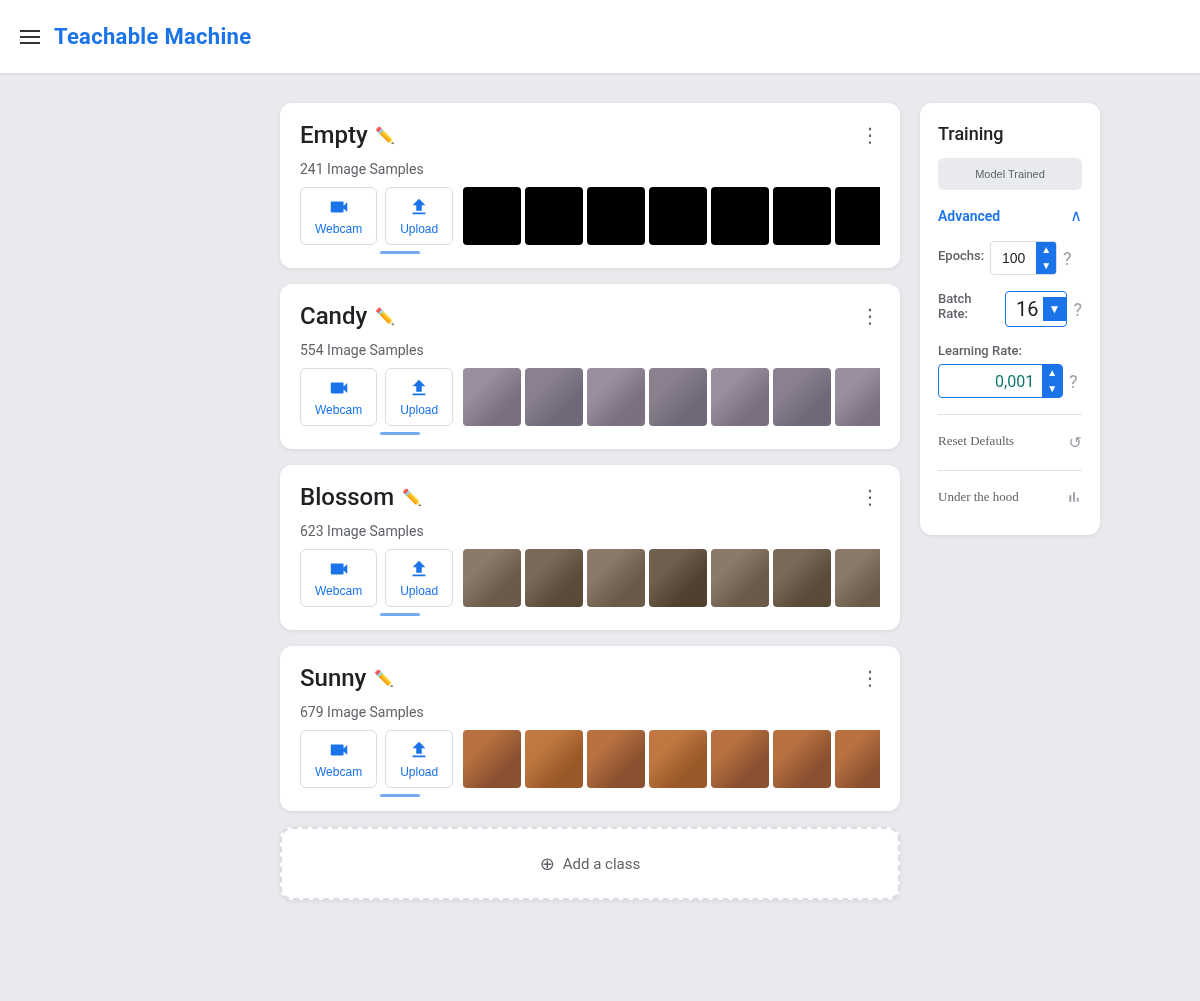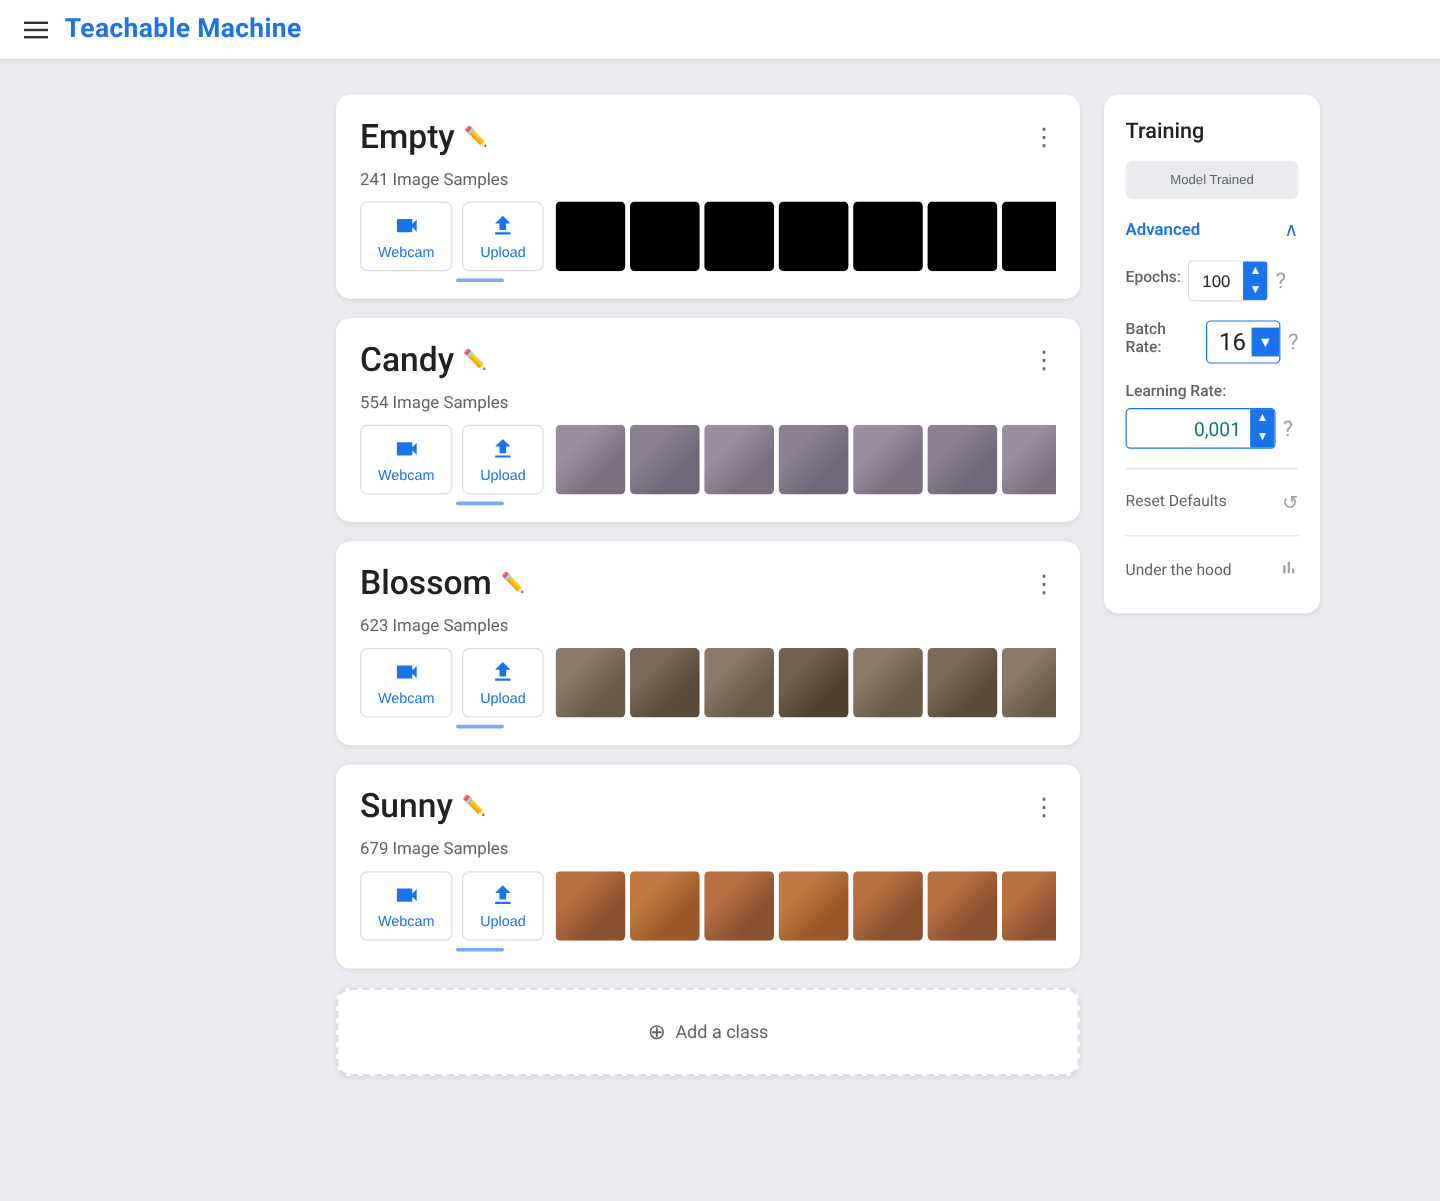--- a/index.html
+++ b/index.html
@@ -7,21 +7,21 @@
       font-family: 'Roboto', Arial, sans-serif;
       background: #e8eaed;
       min-height: 1001px;
       position: relative;
       overflow-x: hidden;
     }
 
     
     .header {
       background: white;
-      padding: 12px 20px;
+      padding: 24px 20px;
       display: flex;
       align-items: center;
       gap: 14px;
       box-shadow: 0 1px 3px rgba(0,0,0,0.1);
       position: relative;
       z-index: 10;
     }
     .hamburger-icon {
       display: flex;
       flex-direction: column;
@@ -71,21 +71,21 @@
       justify-content: space-between;
       align-items: center;
       margin-bottom: 12px;
     }
     .class-name-row {
       display: flex;
       align-items: center;
       gap: 8px;
     }
     .class-name {
-      font-size: 28px;
+      font-size: 24px;
       font-weight: 500;
       color: #202124;
     }
     .edit-icon {
       color: #9aa0a6;
       font-size: 16px;
       cursor: pointer;
     }
     .more-icon {
       color: #5f6368;
@@ -351,24 +351,24 @@
     }
 
     .divider {
       height: 1px;
       background: #e0e0e0;
       margin: 12px 0;
     }
 
     .action-link-row {
       display: flex;
-      align-items: center;
       gap: 8px;
       padding: 6px 0;
       cursor: pointer;
+      font-family: Liberation Serif, serif;
     }
     .action-link-label {
       font-size: 13px;
       color: #5f6368;
     }
     .action-link-icon {
       color: #9aa0a6;
       font-size: 16px;
       margin-left: auto;
     }

